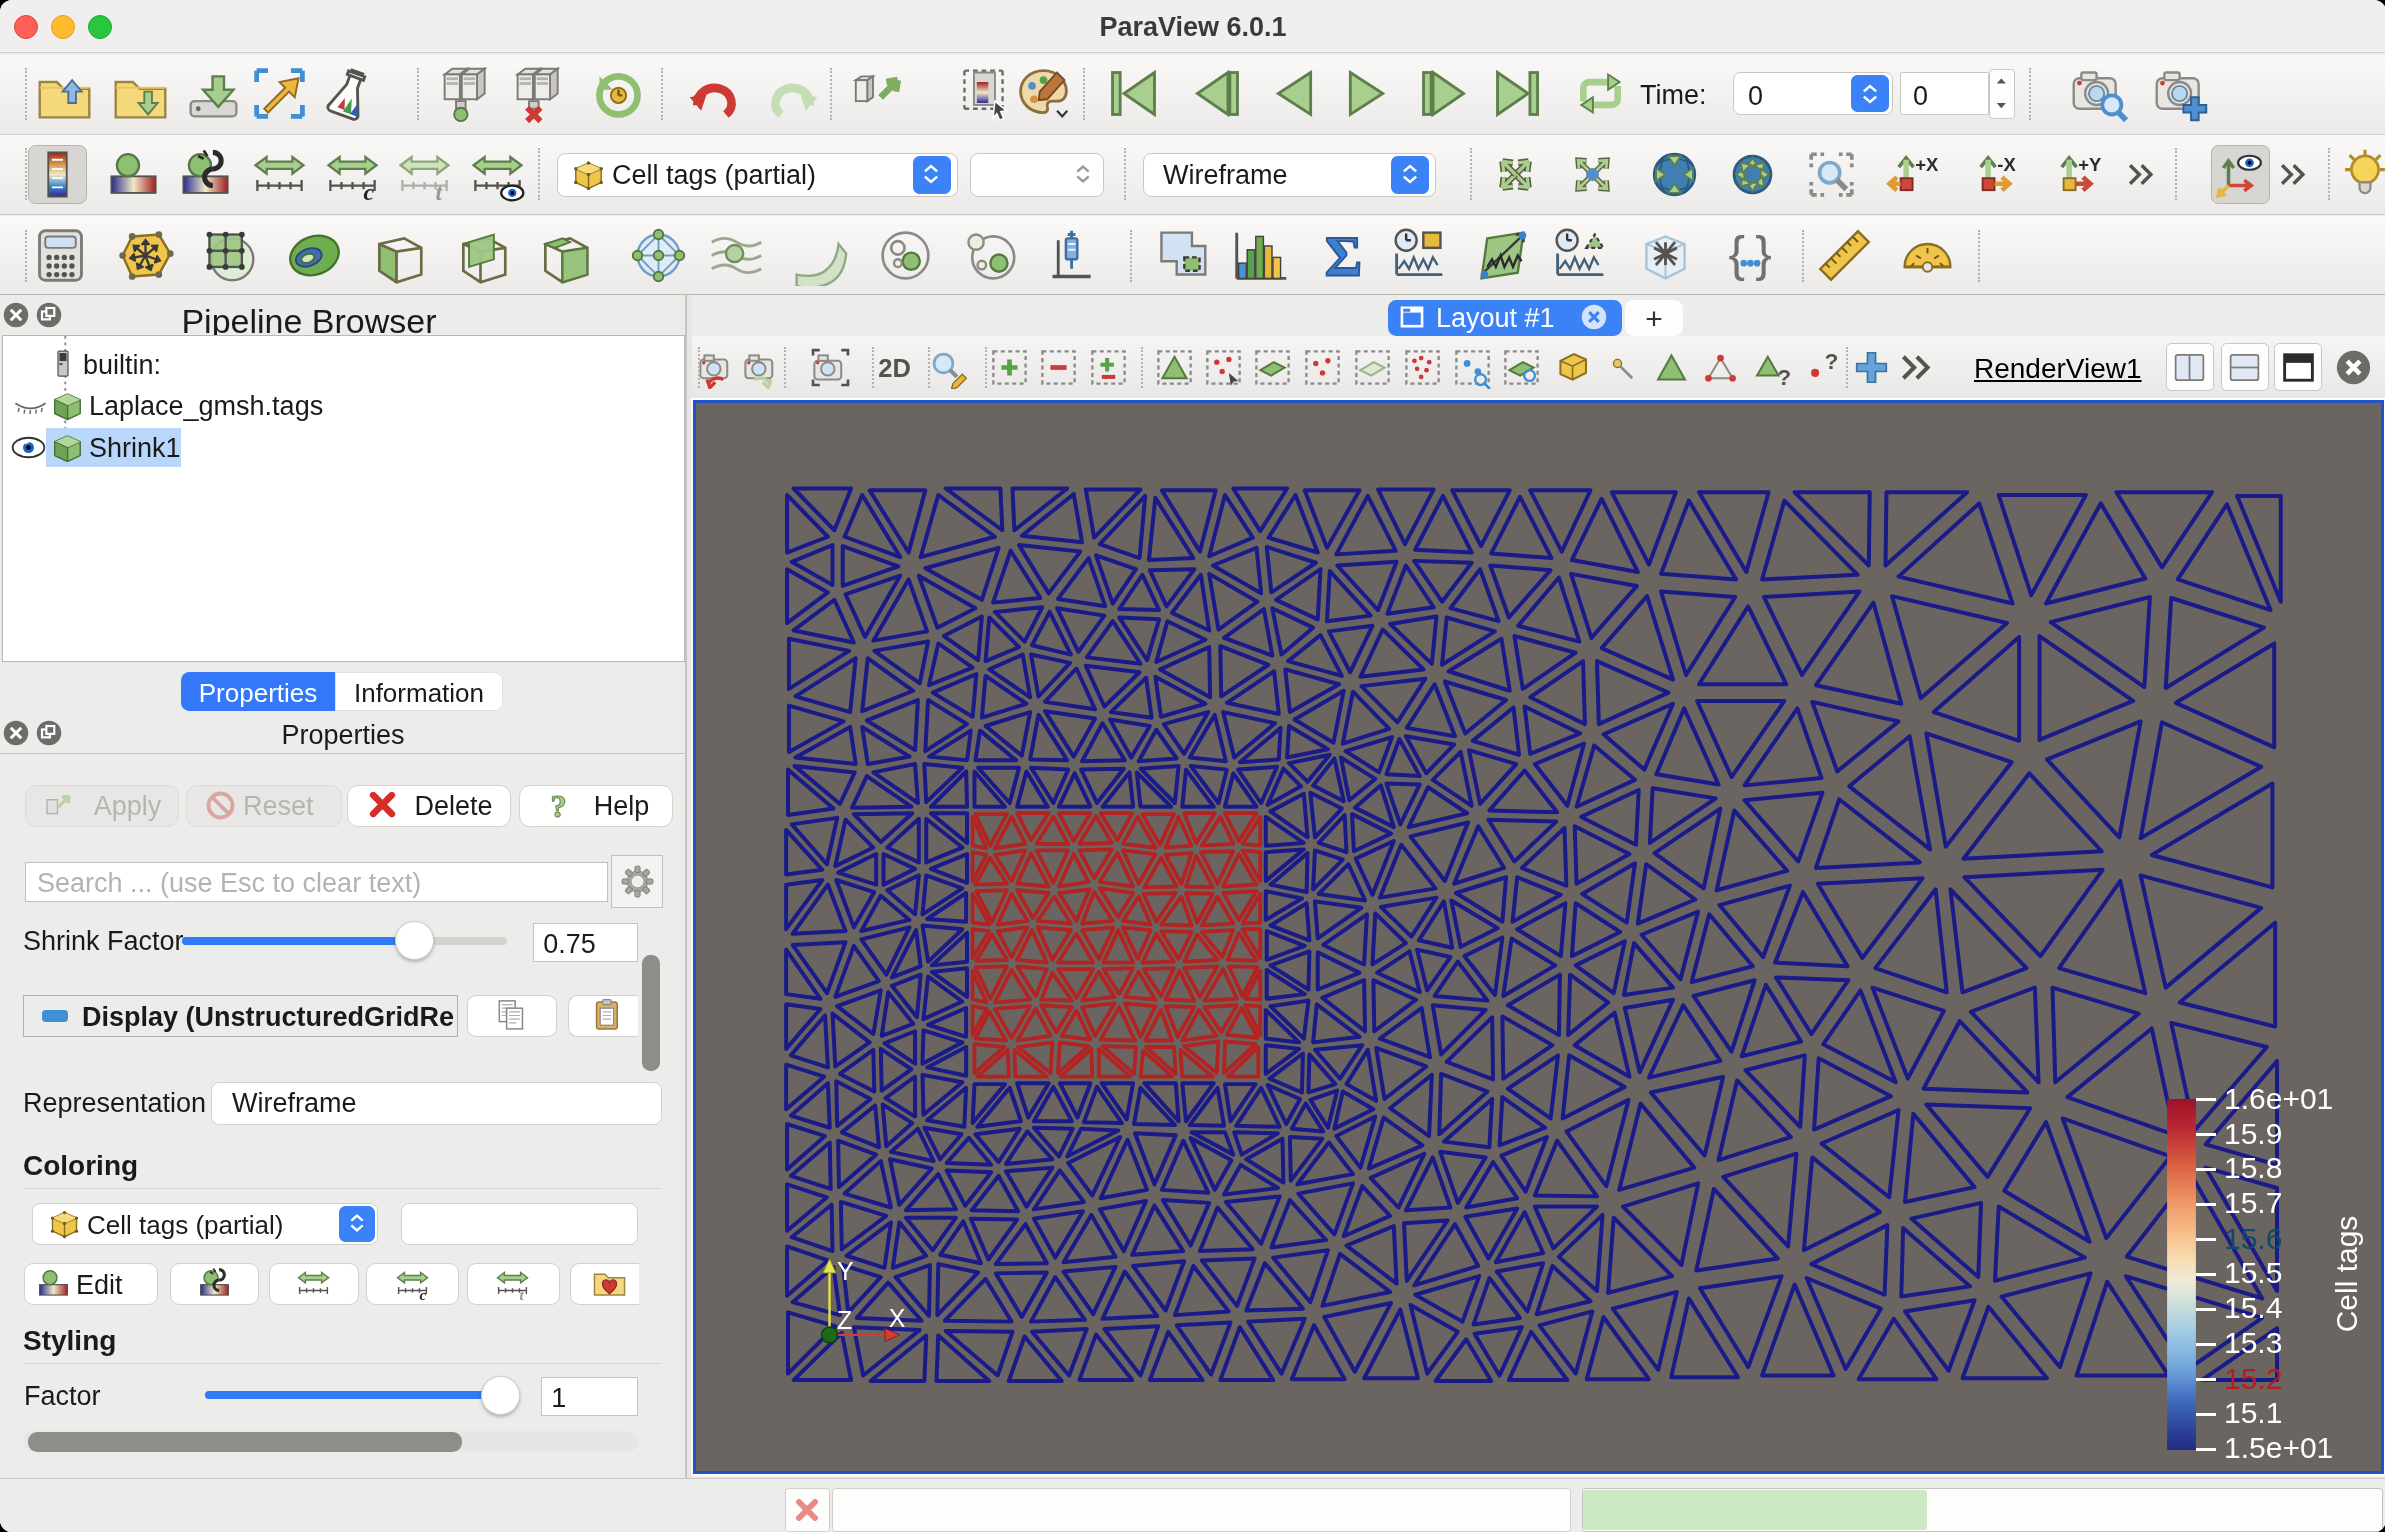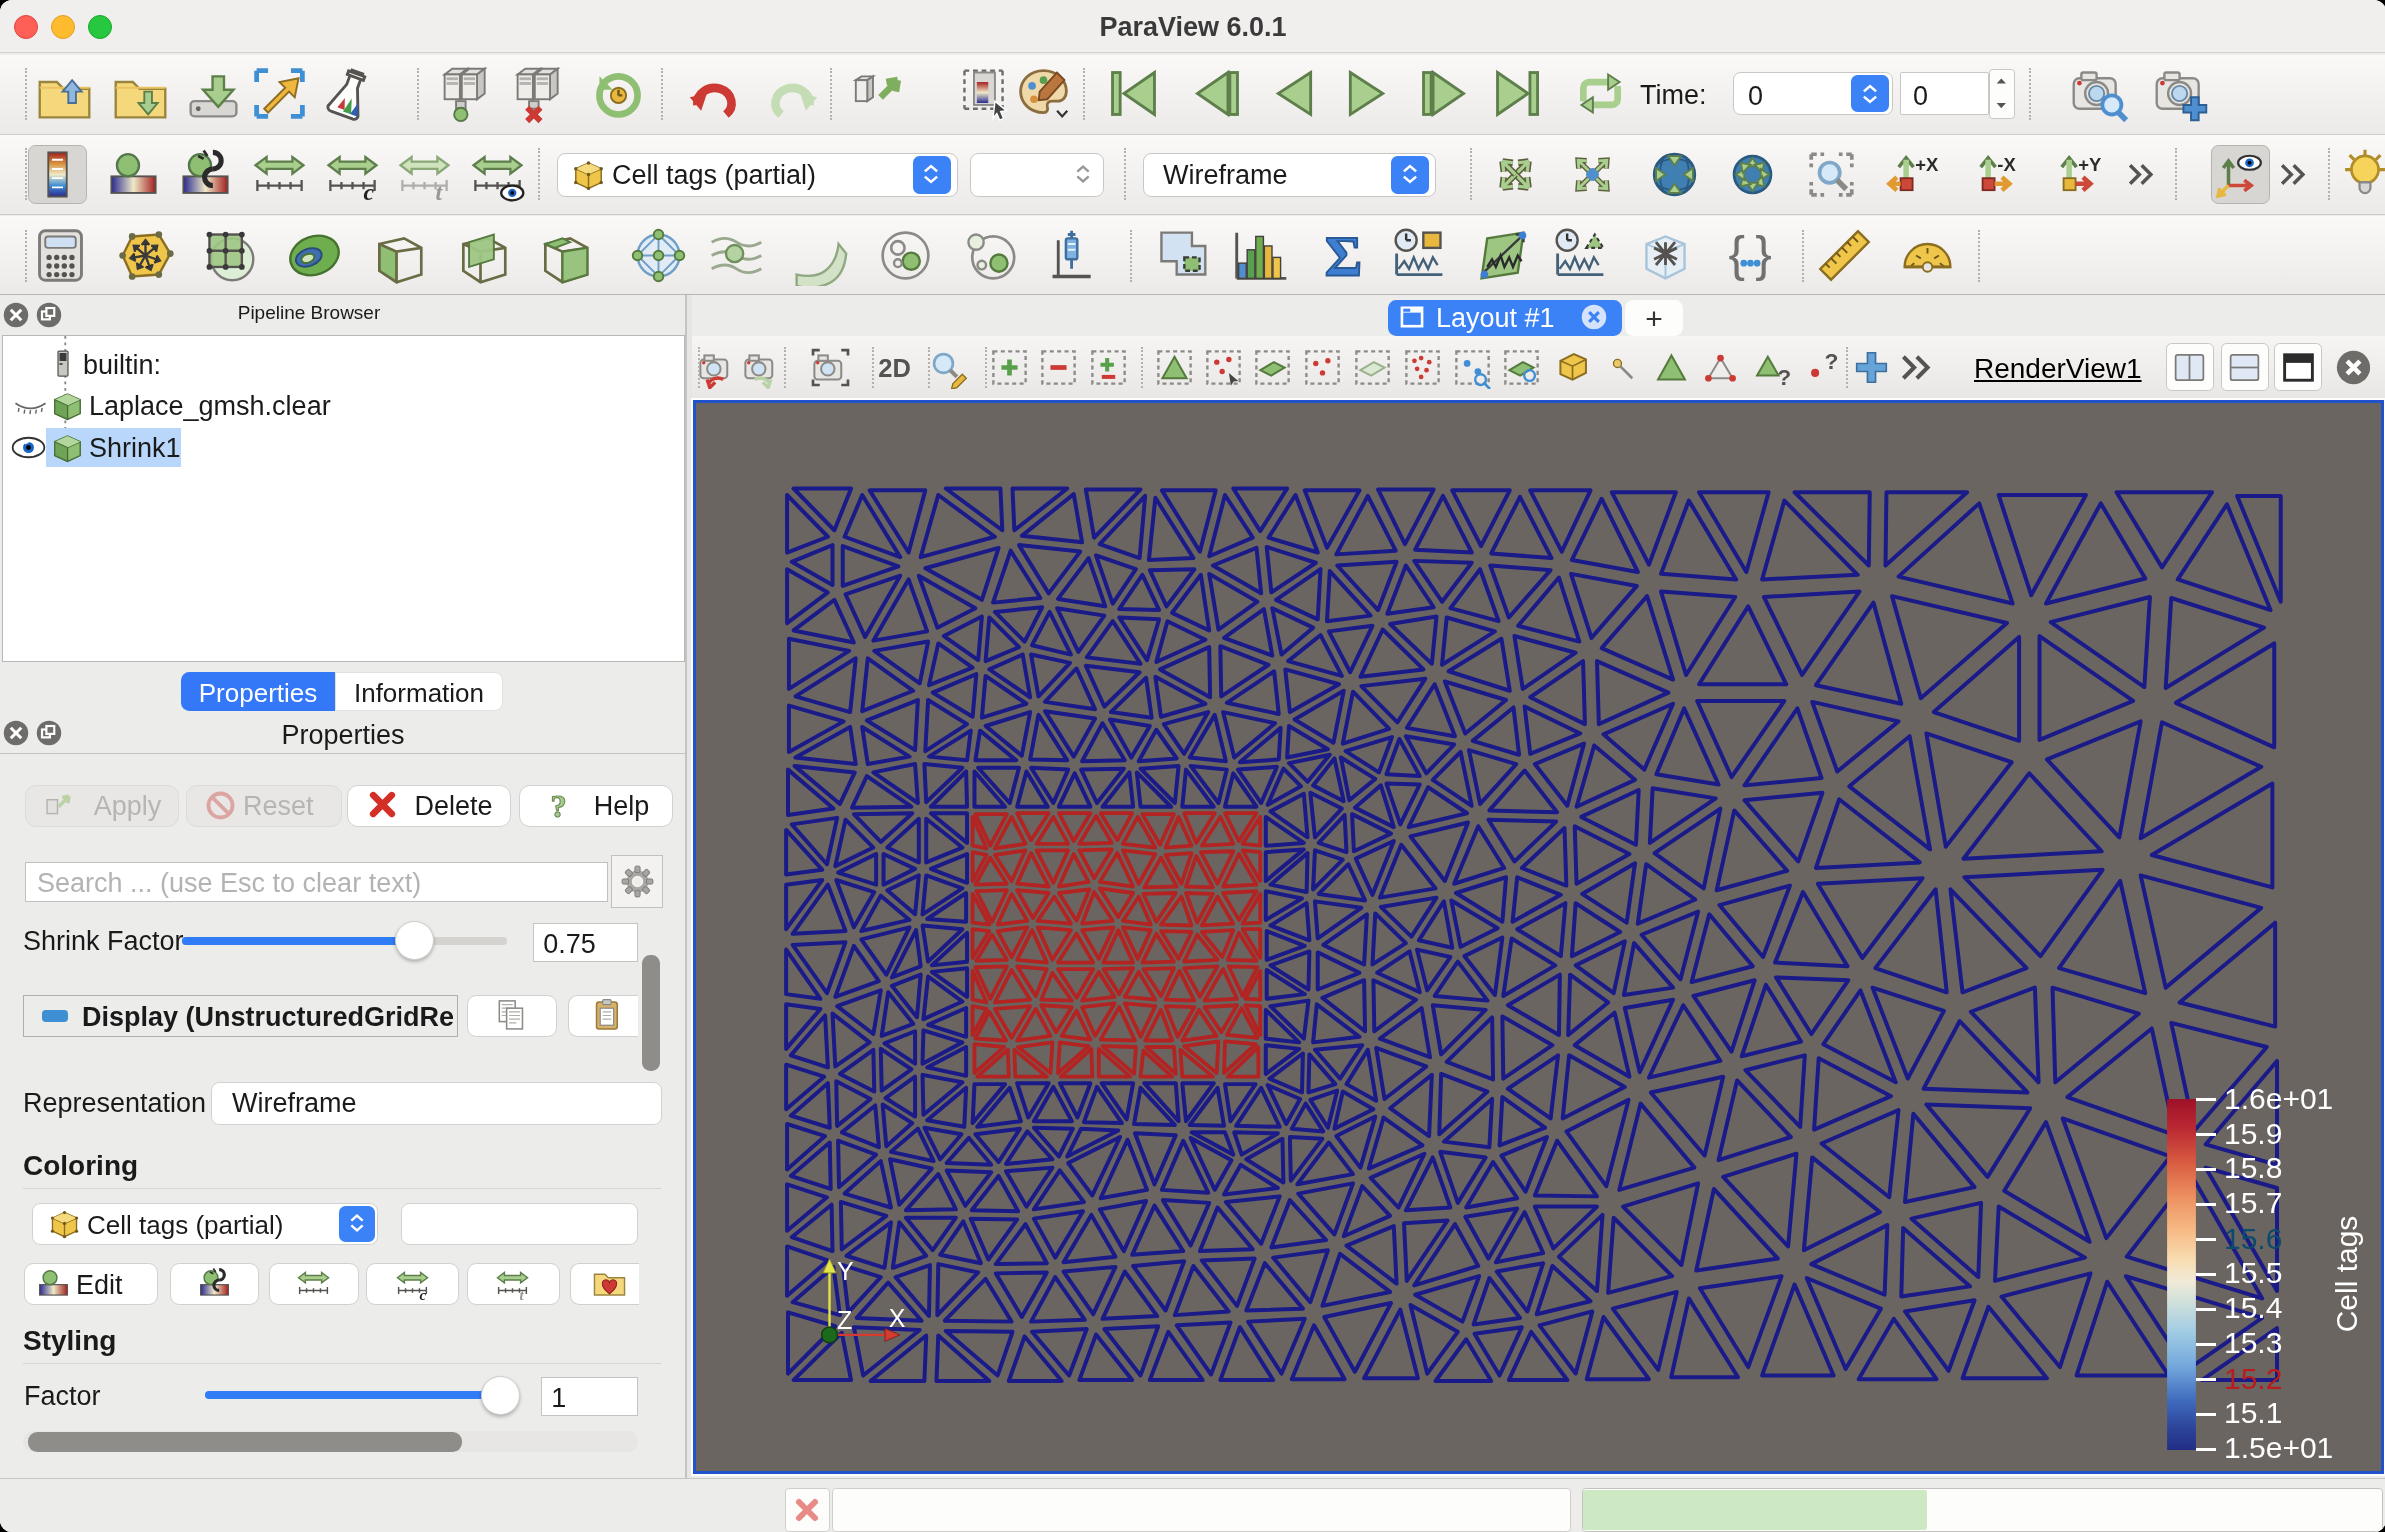--- a/index.html
+++ b/index.html
@@ -604,21 +604,21 @@
 <div class="abs" style="left:0px;top:295px;width:686px;height:1237px;background:#ececeb"></div>
 <svg class="ic" style="left:1.9px;top:301px" width="28" height="28" viewBox="0 0 64 64">
       <circle cx="32" cy="32" r="28" fill="#6e6c69"></circle>
       <path d="M20 20 l24 24 m0 -24 l-24 24" stroke="#fff" stroke-width="7"></path>
     </svg>
     <svg class="ic" style="left:35px;top:301px" width="28" height="28" viewBox="0 0 64 64">
       <circle cx="32" cy="32" r="28" fill="#6e6c69"></circle>
       <rect x="16" y="24" width="18" height="18" fill="none" stroke="#fff" stroke-width="5"></rect>
       <rect x="26" y="16" width="18" height="18" fill="#6e6c69" stroke="#fff" stroke-width="5"></rect>
     </svg>
-<div class="lbl" style="left:0px;top:302px;font-size:19px;font-weight:400;color:#1a1a1a;width:618px;text-align:center">Pipeline Browser</div>
+<div class="lbl" style="left:0px;top:302px;font-size:34px;font-weight:400;color:#1a1a1a;width:618px;text-align:center">Pipeline Browser</div>
 <div class="abs" style="left:1.9px;top:335px;width:683px;height:327px;background:#fff;border:0.9px solid #bab8b6"></div>
 <svg class="ic" style="left:56px;top:336px" width="18.6" height="130" viewBox="0 0 20 140" preserveAspectRatio="none">
       <path d="M10 0 V140" stroke="#888" stroke-width="2" stroke-dasharray="3 4" fill="none"></path>
     </svg>
 <svg class="ic" style="left:47px;top:348px" width="32" height="32" viewBox="0 0 64 64">
       <rect x="22" y="6" width="20" height="50" rx="2" fill="#c9c7c4" stroke="#55534f" stroke-width="2.5"></rect>
       <rect x="25" y="10" width="14" height="16" fill="#3a3a3a"></rect>
       <rect x="25" y="30" width="6" height="4" fill="#55534f"></rect>
     </svg>
 <div class="lbl" style="left:83px;top:350px;font-size:27px;font-weight:400;color:#1a1a1a;">builtin:</div>
@@ -629,21 +629,21 @@
       <path d="M32 40 l-1 7" stroke="#666" stroke-width="2.5"></path>
       <path d="M42 39 l-1 7" stroke="#666" stroke-width="2.5"></path>
       <path d="M52 36 l-1 7" stroke="#666" stroke-width="2.5"></path>
     </svg>
 <svg class="ic" style="left:49px;top:387px" width="37" height="37" viewBox="0 0 64 64">
       <path d="M10 22 L32 12 54 22 54 46 32 56 10 46 z" fill="#8fbf72" stroke="#4a6f38" stroke-width="2.5"></path>
       <path d="M10 22 L32 32 54 22 M32 32 V56" stroke="#4a6f38" stroke-width="2.5" fill="none"></path>
       <path d="M10 22 L32 12 54 22 32 32 z" fill="#b2d69c"></path>
       <path d="M10 22 L32 32 32 56 10 46 z" fill="#6fa355" stroke="#4a6f38" stroke-width="2"></path>
     </svg>
-<div class="lbl" style="left:89px;top:391px;font-size:27px;font-weight:400;color:#1a1a1a;">Laplace_gmsh.clear</div>
+<div class="lbl" style="left:89px;top:391px;font-size:27px;font-weight:400;color:#1a1a1a;">Laplace_gmsh.tags</div>
 <div class="abs" style="left:46px;top:428px;width:135px;height:39px;background:#b8d7fb"></div>
 <svg class="ic" style="left:9.3px;top:428px" width="39" height="39" viewBox="0 0 64 64">
       <ellipse cx="32" cy="32" rx="26" ry="16" fill="#fff" stroke="#333" stroke-width="3"></ellipse>
       <circle cx="32" cy="32" r="9" fill="#1a66c8"></circle>
       <circle cx="32" cy="32" r="4" fill="#000"></circle>
       <path d="M26 26 a8 8 0 0 1 6 -2" stroke="#fff" stroke-width="2.5" fill="none"></path>
     </svg>
 <svg class="ic" style="left:49px;top:429px" width="37" height="37" viewBox="0 0 64 64">
       <path d="M10 22 L32 12 54 22 54 46 32 56 10 46 z" fill="#8fbf72" stroke="#4a6f38" stroke-width="2.5"></path>
       <path d="M10 22 L32 32 54 22 M32 32 V56" stroke="#4a6f38" stroke-width="2.5" fill="none"></path>

